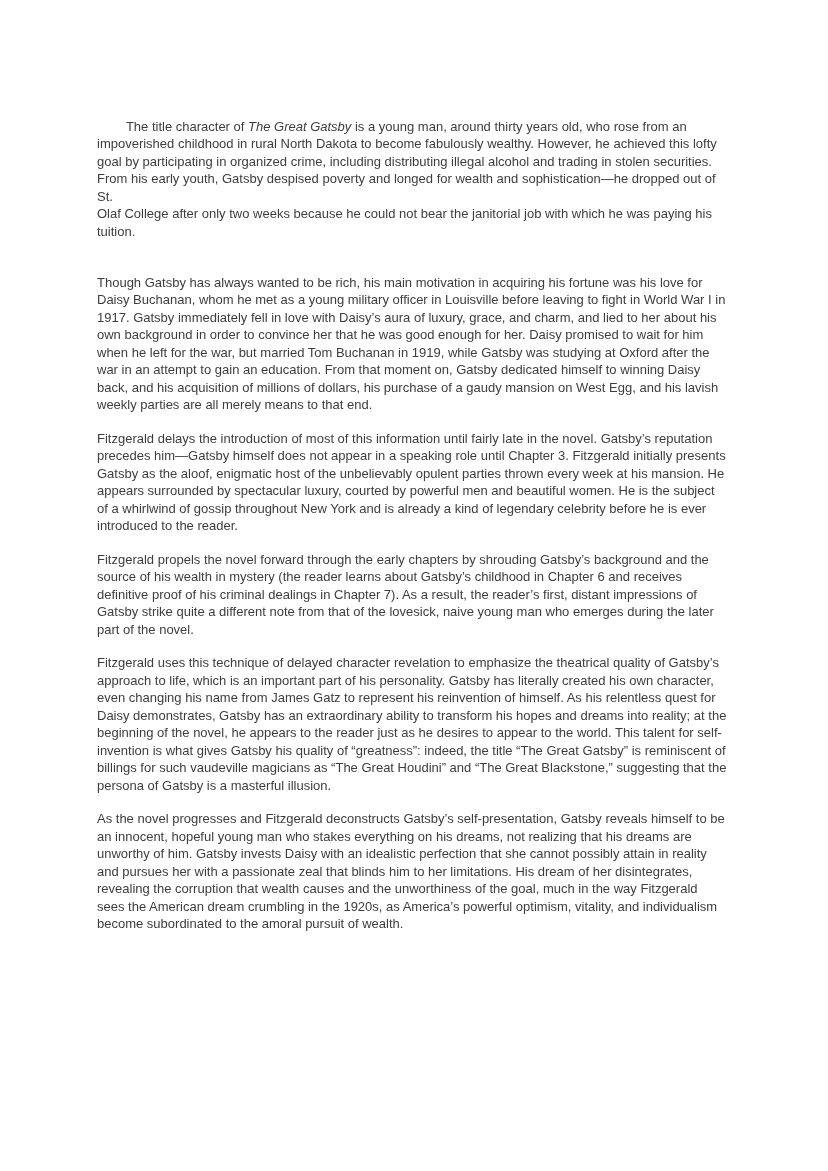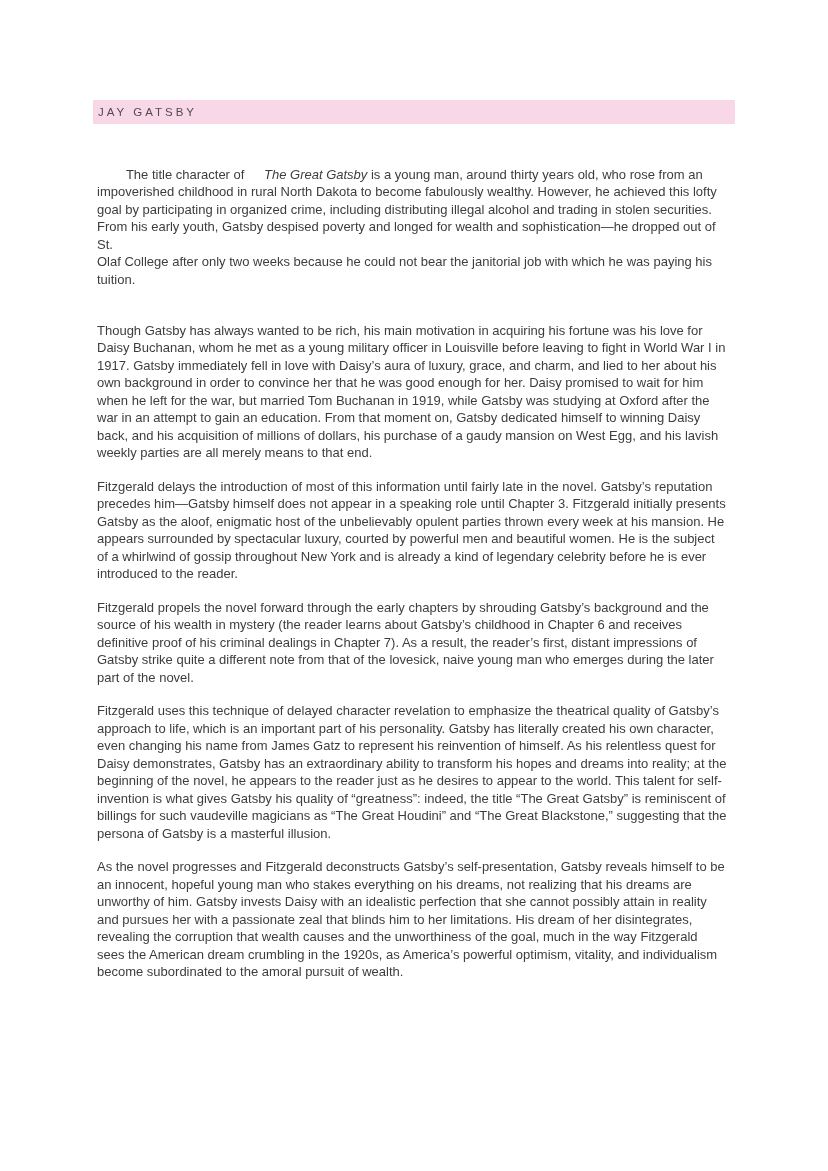--- a/index.html
+++ b/index.html
@@ -47,36 +47,32 @@
   }
   .content p {
     margin: 0 0 16px 0;
     font-size: 13px;
     line-height: 17.5px;
     white-space: pre-wrap;
     color: #3d3d3d;
   }
   .content p .italic {
     font-style: italic;
-    margin-left: 16px;
   }
   .quote-para {
     margin-top: 28px !important;
     margin-bottom: 50px !important;
   }
 </style>
 </head>
 <body>
 
 <div class="page">
   <div class="doc-container">
 
-    <div class="header-bar">
-      <span class="header-title">JAY GATSBY</span>
-    </div>
 
     <div class="content">
 
       <p>
         <span>The title character of </span><span class="italic">The Great Gatsby</span><span> is a young man, around thirty years old, who rose from an impoverished childhood in rural North Dakota to become fabulously wealthy. However, he achieved this lofty goal by participating in organized crime, including distributing illegal alcohol and trading in stolen securities. From his early youth, Gatsby despised poverty and longed for wealth and sophistication—he dropped out of St.
 Olaf College after only two weeks because he could not bear the janitorial job with which he was paying his tuition.</span>
       </p>
 
       <p>Though Gatsby has always wanted to be rich, his main motivation in acquiring his fortune was his love for Daisy Buchanan, whom he met as a young military officer in Louisville before leaving to fight in World War I in 1917. Gatsby immediately fell in love with Daisy’s aura of luxury, grace, and charm, and lied to her about his own background in order to convince her that he was good enough for her. Daisy promised to wait for him when he left for the war, but married Tom Buchanan in 1919, while Gatsby was studying at Oxford after the war in an attempt to gain an education. From that moment on, Gatsby dedicated himself to winning Daisy back, and his acquisition of millions of dollars, his purchase of a gaudy mansion on West Egg, and his lavish weekly parties are all merely means to that end.</p>
 

